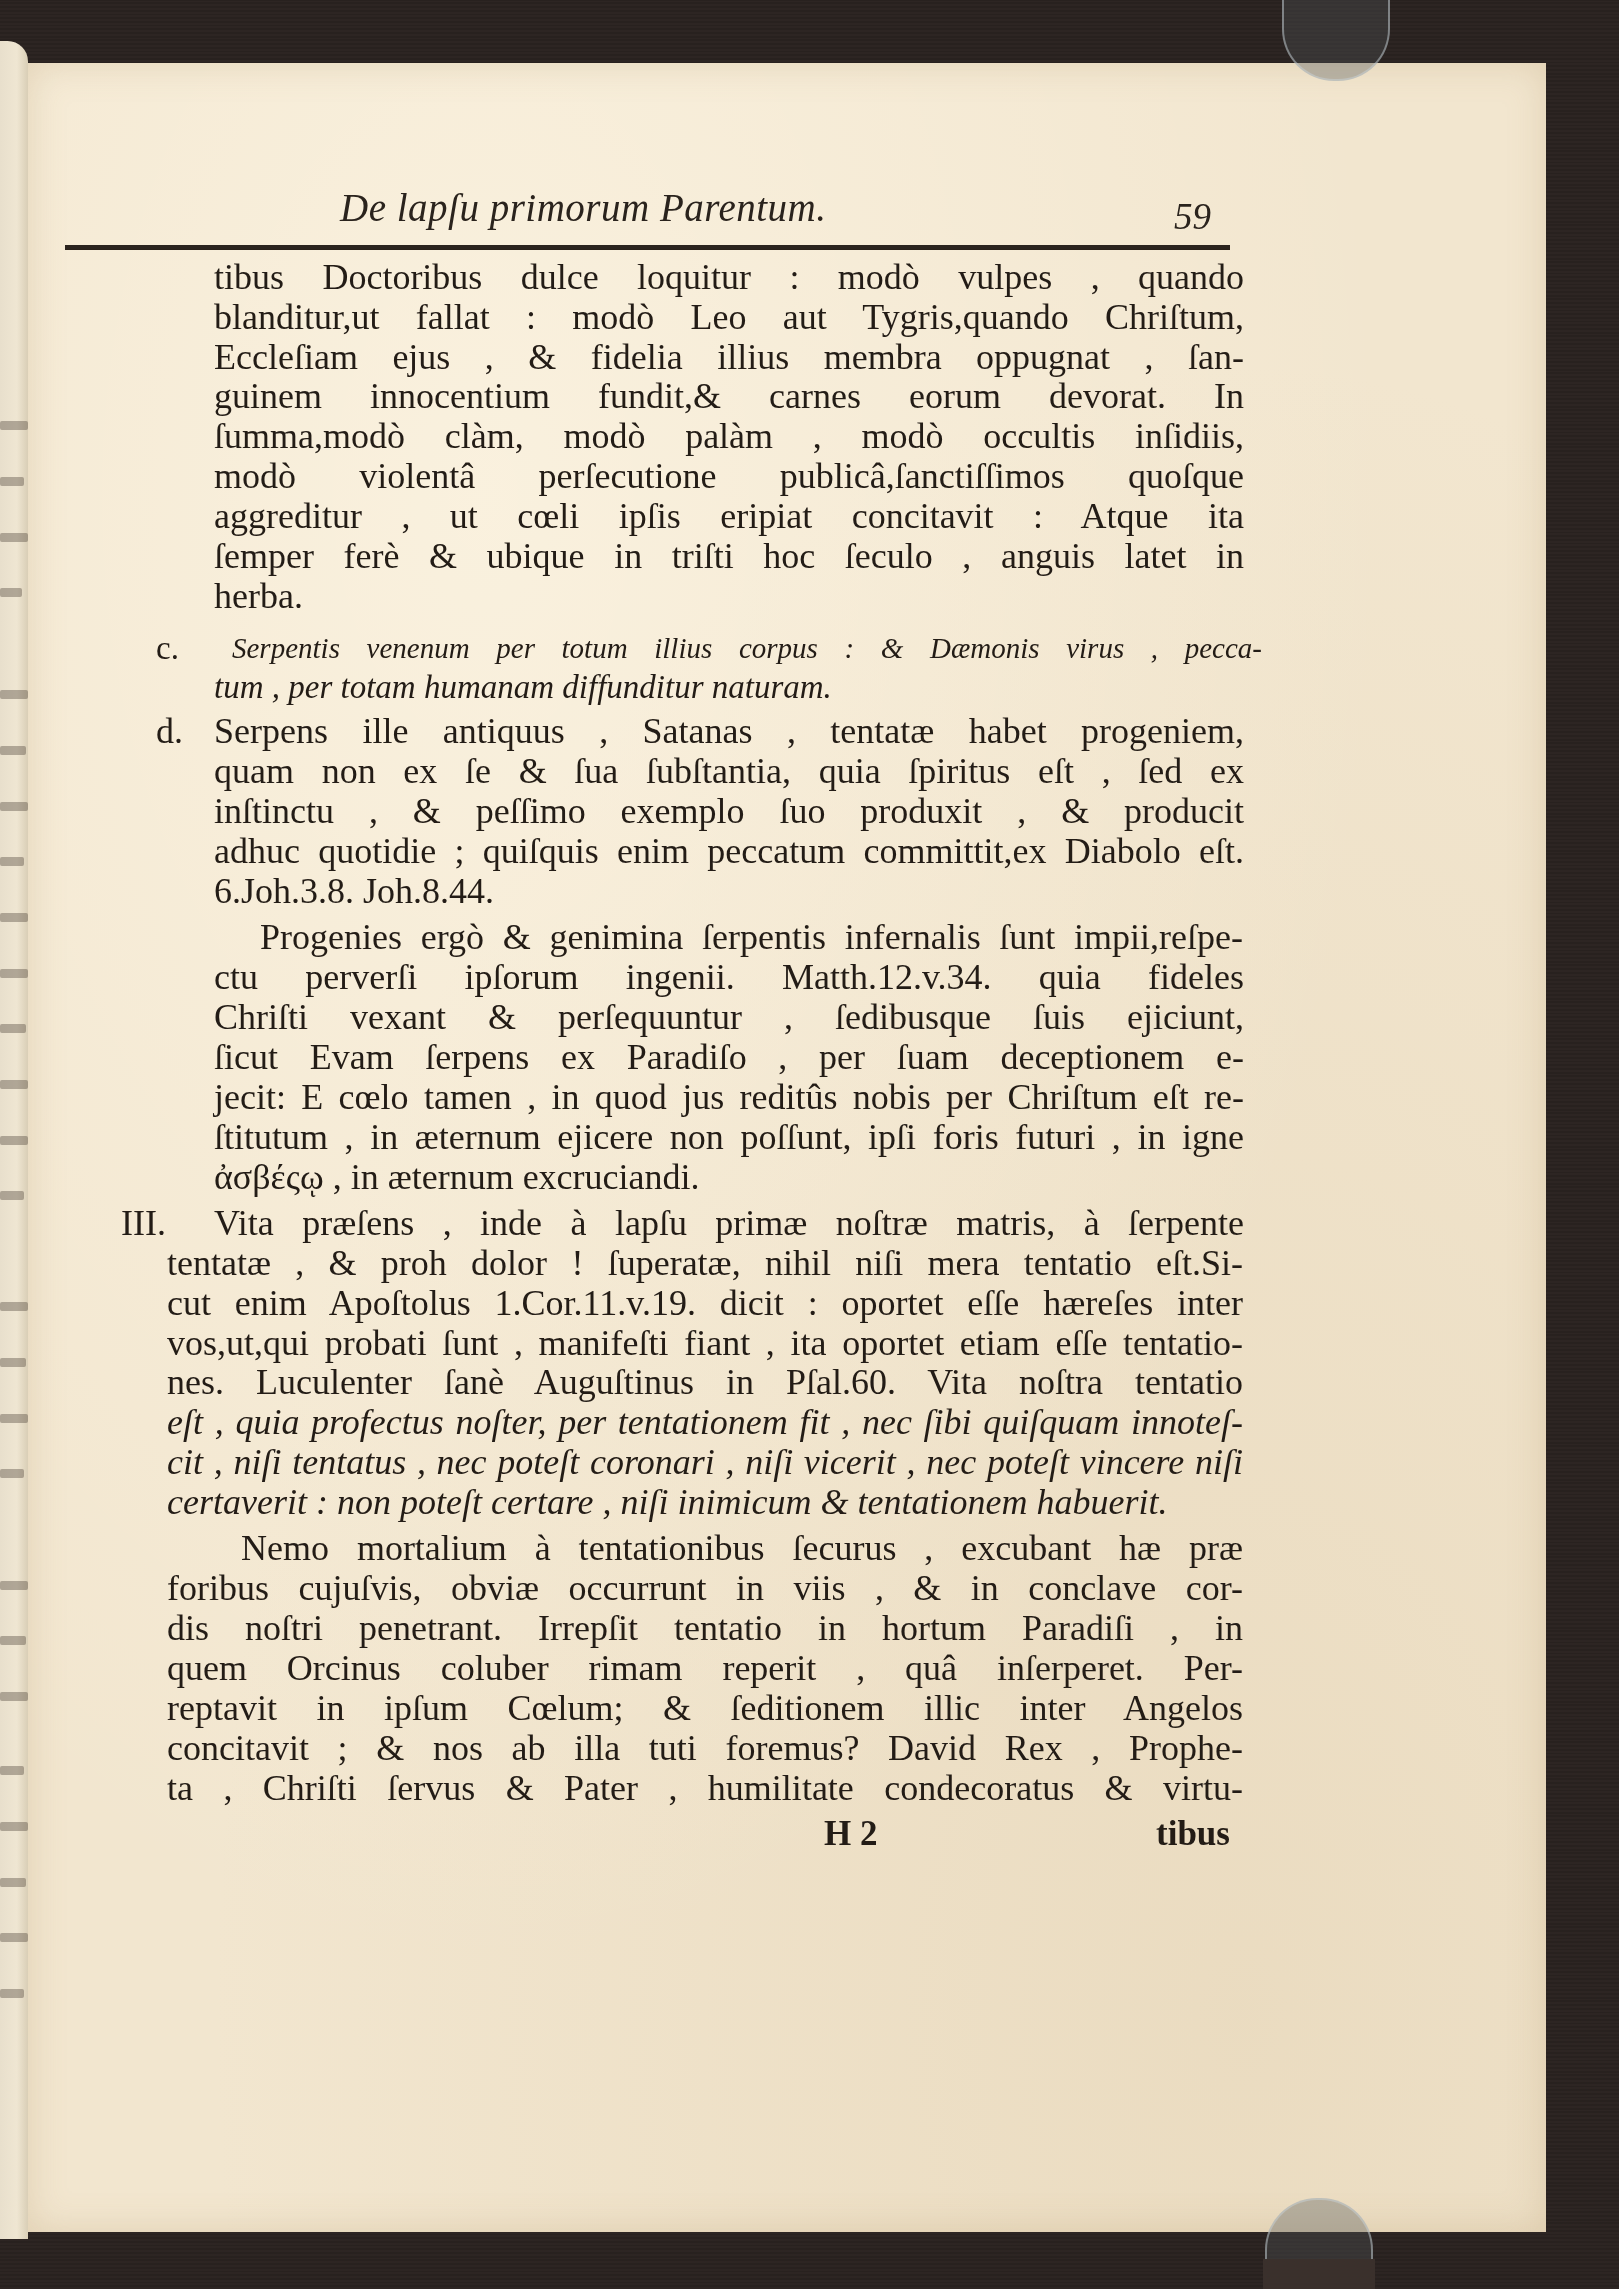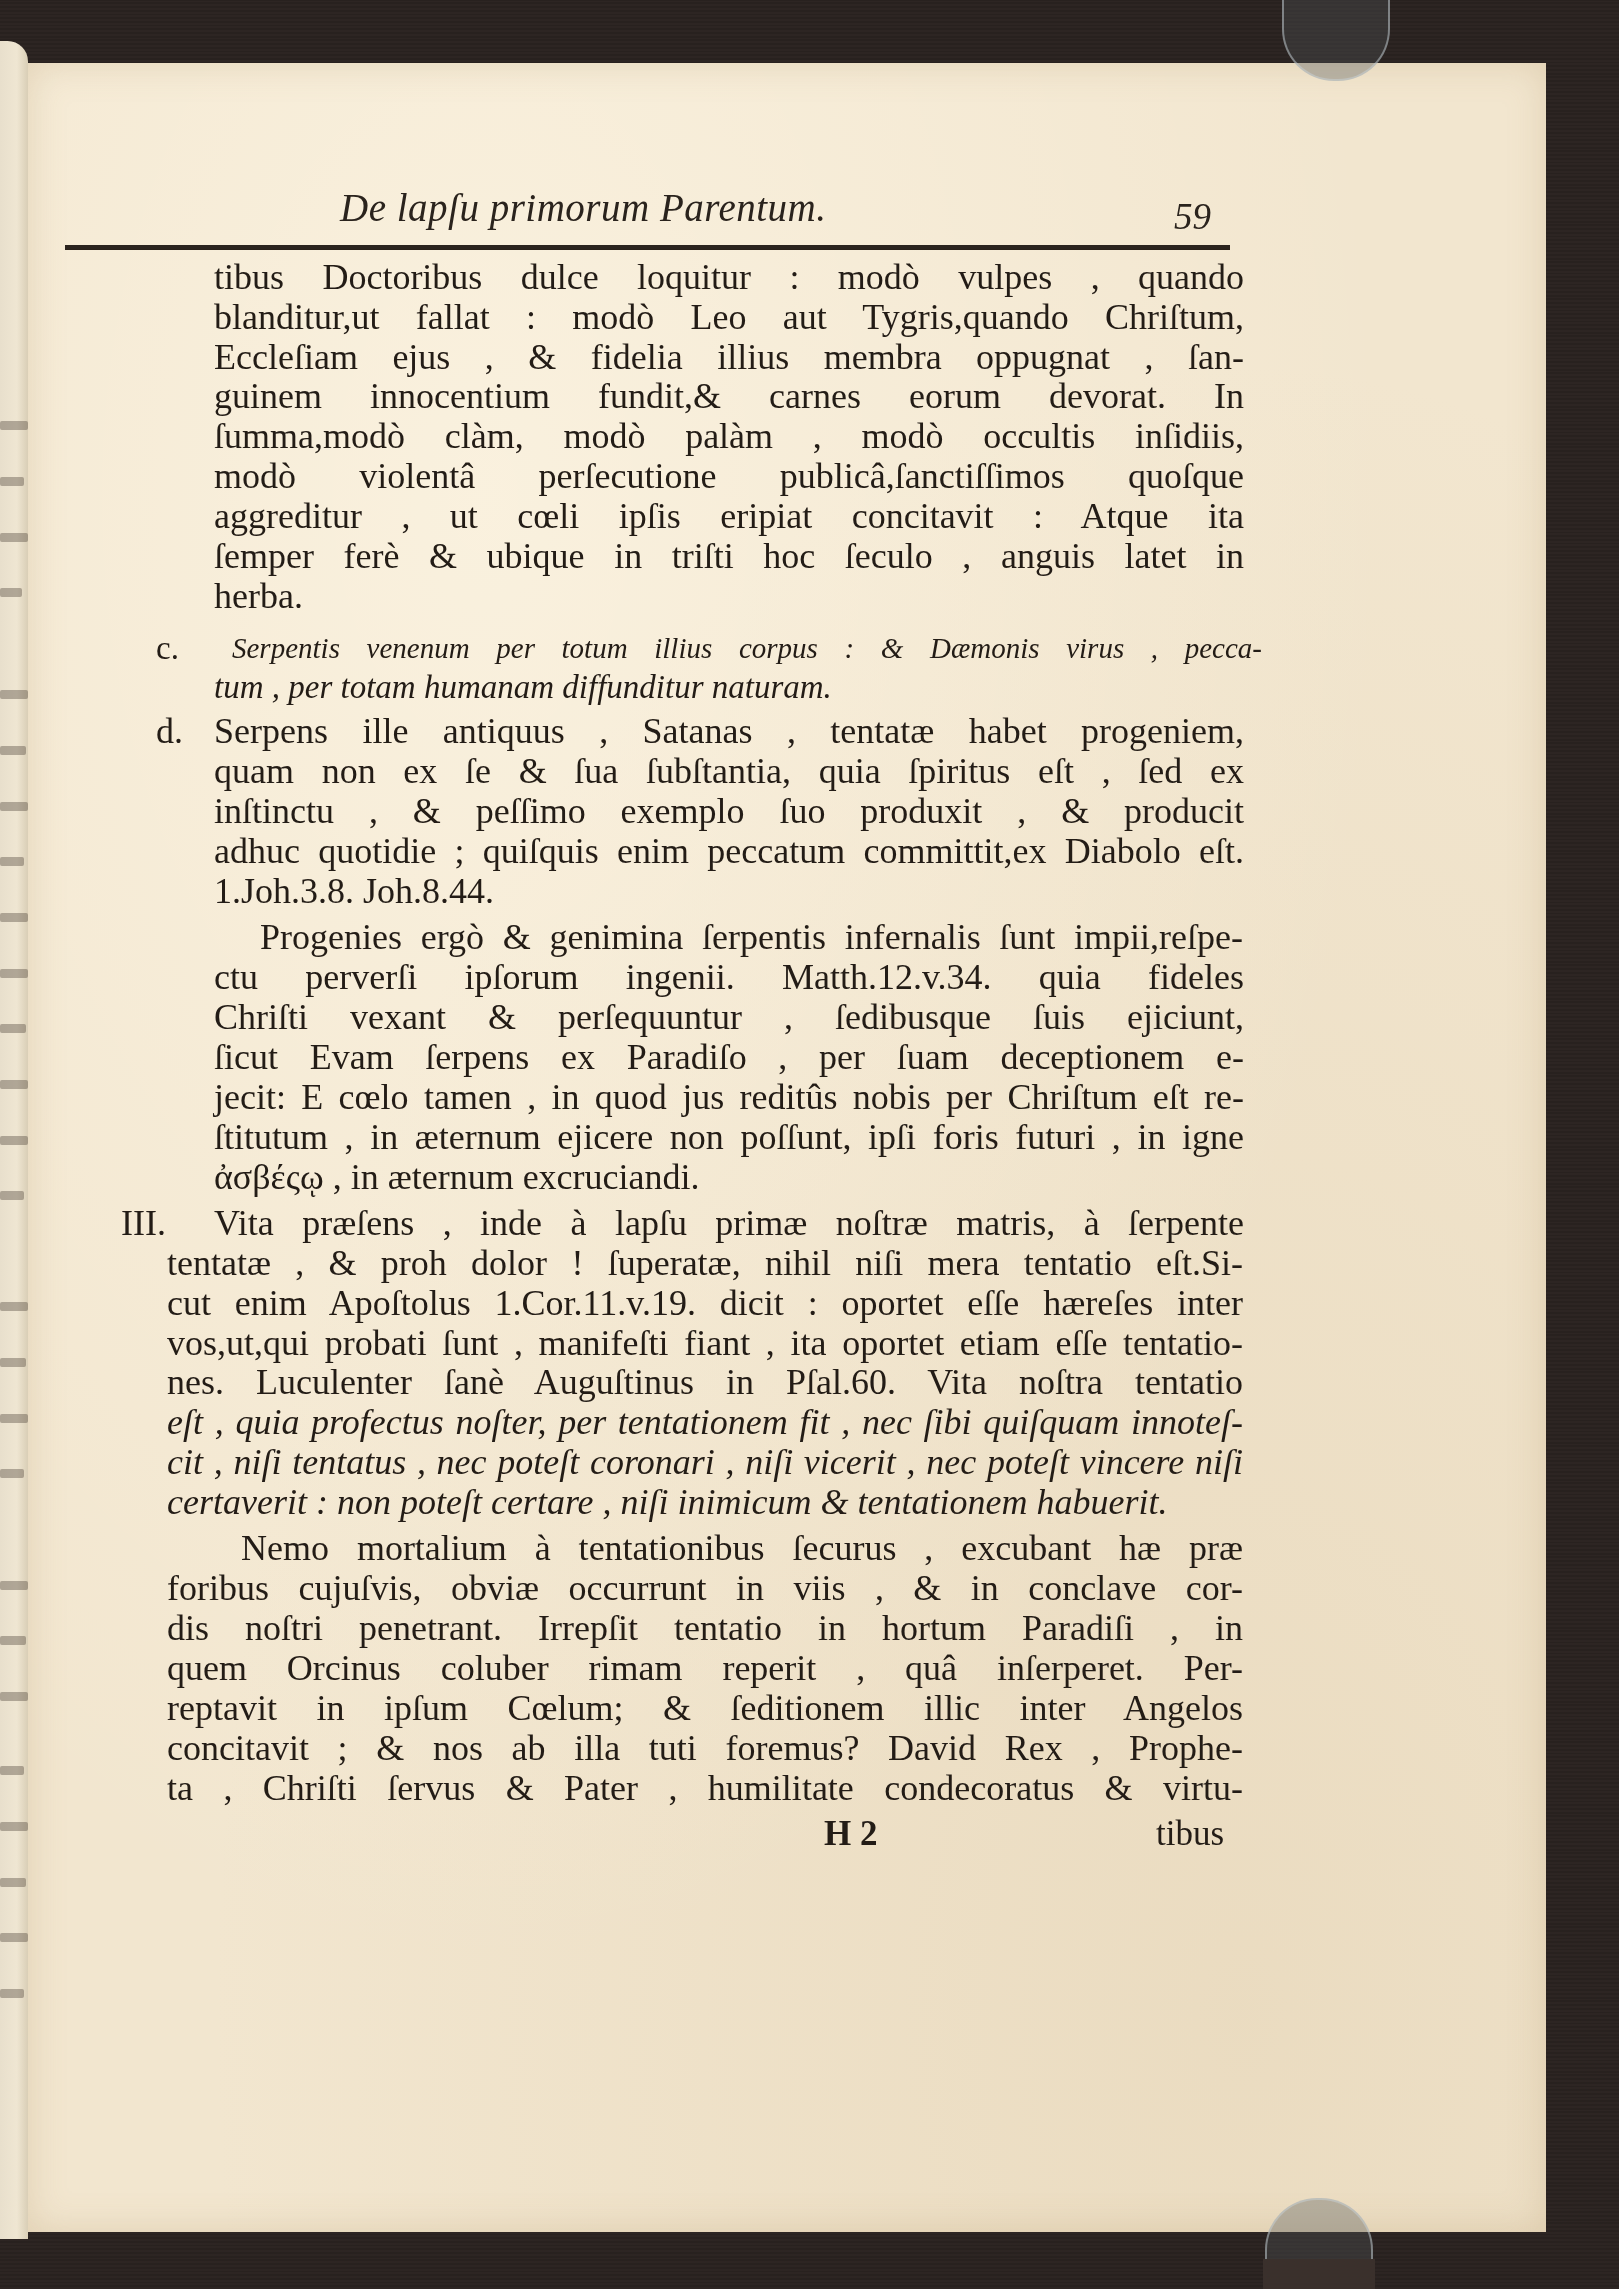--- a/index.html
+++ b/index.html
@@ -141,21 +141,21 @@
     <div class="line" style="left:186px;top:689px;width:1030px">
       <span>quam non ex ſe &amp; ſua ſubſtantia, quia ſpiritus eſt , ſed ex</span>
     </div>
     <div class="line" style="left:186px;top:729px;width:1030px">
       <span>inſtinctu , &amp; peſſimo exemplo ſuo produxit , &amp; producit</span>
     </div>
     <div class="line" style="left:186px;top:769px;width:1030px">
       <span>adhuc quotidie ; quiſquis enim peccatum committit,ex Diabolo eſt.</span>
     </div>
     <div class="line" style="left:186px;top:809px;text-align:left;text-align-last:left">
-      <span>1.Joh.3.8. Joh.8.44.</span>
+      <span>6.Joh.3.8. Joh.8.44.</span>
     </div>
 
     <div class="line" style="left:232px;top:855px;width:983px">
       <span>Progenies ergò &amp; genimina ſerpentis infernalis ſunt impii,reſpe-</span>
     </div>
     <div class="line" style="left:186px;top:895px;width:1030px">
       <span>ctu perverſi ipſorum ingenii. Matth.12.v.34. quia fideles</span>
     </div>
     <div class="line" style="left:186px;top:935px;width:1030px">
       <span>Chriſti vexant &amp; perſequuntur , ſedibusque ſuis ejiciunt,</span>
@@ -215,21 +215,21 @@
       <span>reptavit in ipſum Cœlum; &amp; ſeditionem illic inter Angelos</span>
     </div>
     <div class="line" style="left:139px;top:1666px;width:1076px">
       <span>concitavit ; &amp; nos ab illa tuti foremus? David Rex , Prophe-</span>
     </div>
     <div class="line" style="left:139px;top:1706px;width:1076px">
       <span>ta , Chriſti ſervus &amp; Pater , humilitate condecoratus &amp; virtu-</span>
     </div>
 
     <div class="sig" style="left:796px;top:1751px;">H 2</div>
-    <div class="sig" style="left:1128px;top:1751px;font-weight:normal;">tibus</div>
+    <div class="sig" style="left:1128px;top:1751px;font-weight:bold;">tibus</div>
   </div>
 </div>
 
 <div class="clip clip-top"></div>
 <div class="clip clip-bottom">
     <div class="band"></div>
   </div>
 
 
 </body></html>

